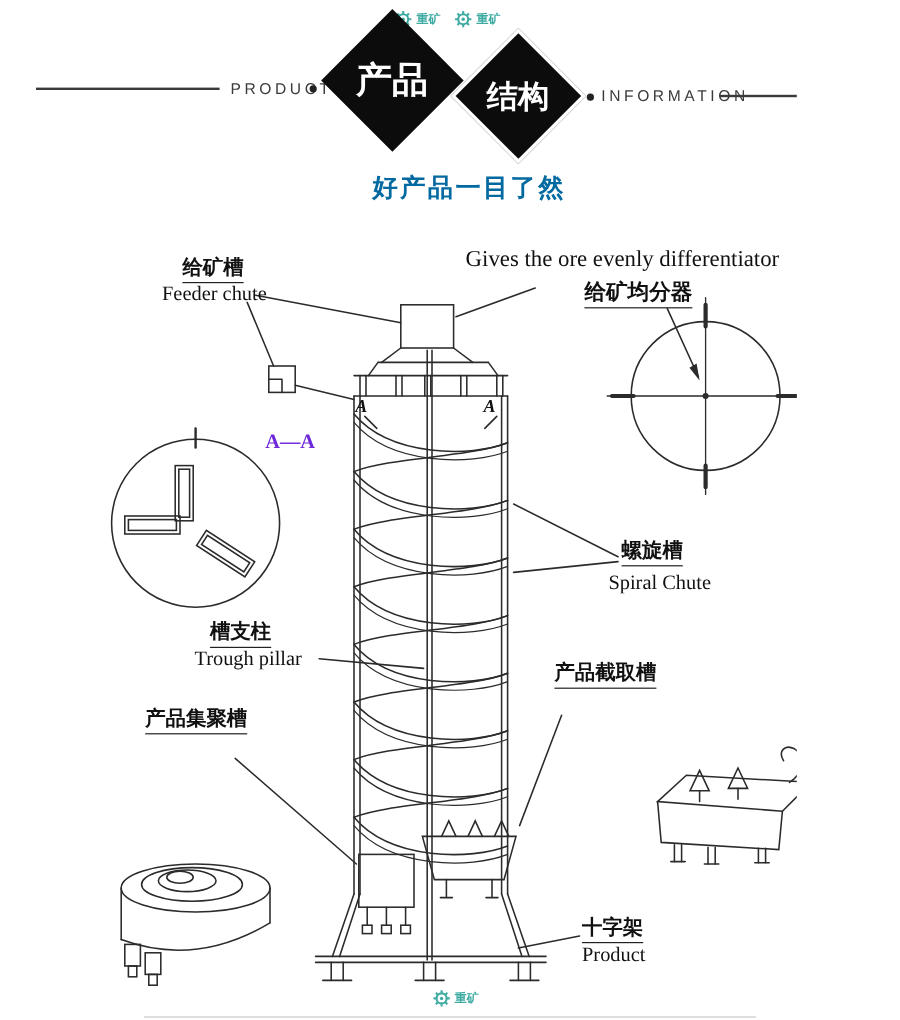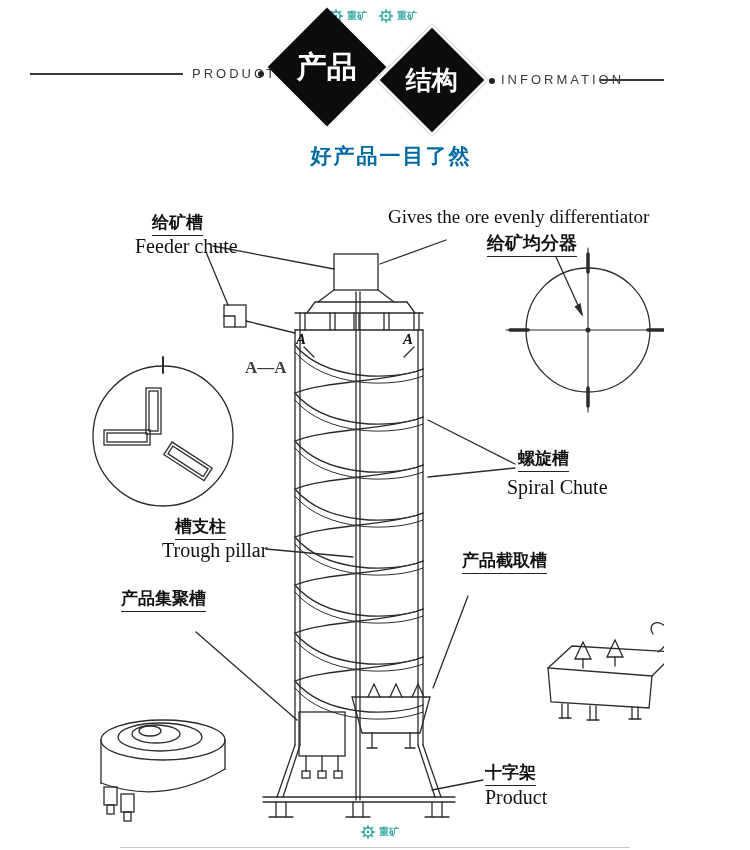--- a/index.html
+++ b/index.html
@@ -11,24 +11,24 @@
   .hdot{position:absolute;width:6px;height:6px;border-radius:50%;background:#222;}
   .diamond{position:absolute;background:#0c0c0c;display:flex;align-items:center;justify-content:center;transform:rotate(45deg);}
   .diamond>span{transform:rotate(-45deg);color:#fff;font-weight:bold;font-family:"Liberation Sans",sans-serif;white-space:nowrap;}
   .subtitle{position:absolute;left:0;top:142px;width:750px;text-align:center;font-size:21px;font-weight:bold;color:#0369a1;
             font-family:"Liberation Sans",sans-serif;letter-spacing:2px;margin-left:16px;}
   
   .wm{position:absolute;display:flex;align-items:center;gap:3px;color:#2ba39a;font-size:10px;font-weight:bold;opacity:.9;}
   
   .cn{position:absolute;font-family:"Liberation Serif",serif;font-weight:bold;color:#111;font-size:17px;
       border-bottom:1.5px solid #222;padding-bottom:1px;white-space:nowrap;}
-  .en{position:absolute;font-family:"Liberation Serif",serif;color:#111;font-size:20px;white-space:nowrap;}
+  .en{position:absolute;font-family:"Liberation Serif",serif;color:#111;font-size:17px;white-space:nowrap;}
   .en-big{font-size:19px;}
   .amark{position:absolute;font-family:"Liberation Serif",serif;font-style:italic;font-weight:bold;font-size:15px;color:#111;}
-  .seclab{position:absolute;font-family:"Liberation Serif",serif;font-weight:bold;font-size:17px;color:#404040;white-space:nowrap;margin-left:24px;}
+  .seclab{position:absolute;font-family:"Liberation Serif",serif;font-weight:bold;font-size:17px;color:#6d28d9;white-space:nowrap;}
   svg.art{position:absolute;left:0;top:0;}
   .ln{stroke:#2b2b2b;fill:none;stroke-width:1.3;stroke-linecap:round;}
   .thin{stroke-width:1;}
   .thick{stroke-width:3.5;}
   .fillink{fill:#2b2b2b;stroke:none;}
   .bottom-rule{position:absolute;left:120px;top:847px;width:510px;height:1px;background:#c9c9c9;}
 </style>
 </head>
 <body>
 

